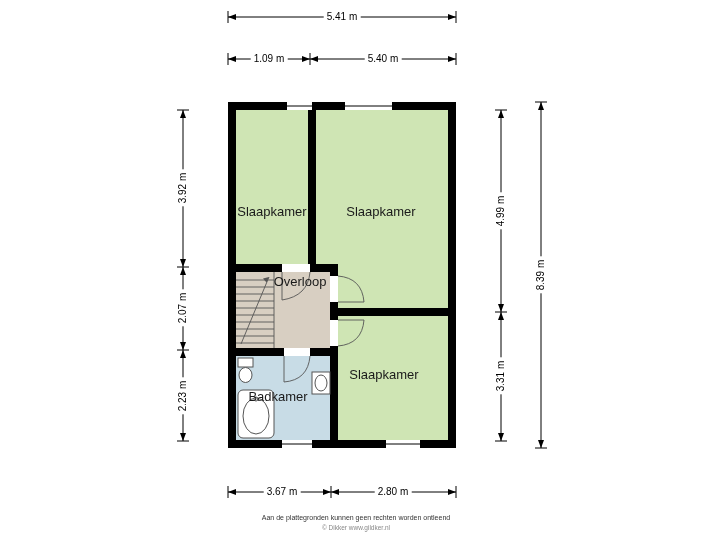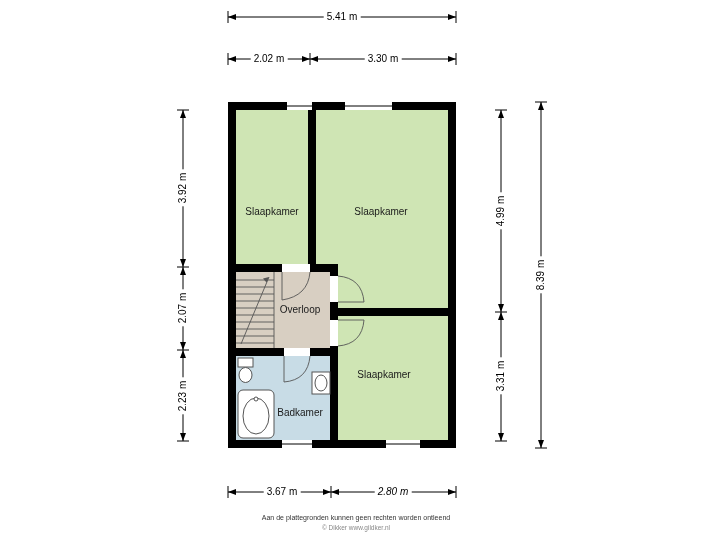--- a/index.html
+++ b/index.html
@@ -7,21 +7,21 @@
          font-family:"Liberation Sans",sans-serif;text-align:right;}
   #plan-svg{position:absolute;left:0;top:0;}
   .dl{stroke:#000;stroke-width:1;fill:none;}
   .arr{fill:#000;stroke:none;}
   .fix{stroke:#555;stroke-width:1;fill:#fff;}
   .thin{stroke:#555;stroke-width:0.9;fill:none;}
   .winline{stroke:#000;stroke-width:1;}
   .dim-label{position:absolute;transform:translate(-50%,-50%);background:#fff;
              padding:0 3px;font-size:10px;line-height:12px;color:#000;white-space:nowrap;}
   .dim-label.v{transform:translate(-50%,-50%) rotate(-90deg);}
-  .room-label{position:absolute;transform:translate(-50%,-50%);font-size:10px;
+  .room-label{position:absolute;transform:translate(-50%,-50%);font-size:13px;
               color:#1a1a1a;white-space:nowrap;}
   .footer-line1{position:absolute;left:356px;top:517px;transform:translate(-50%,-50%);
                 font-size:7px;color:#333;white-space:nowrap;}
   .footer-line2{position:absolute;left:356px;top:527px;transform:translate(-50%,-50%);
                 font-size:6.5px;color:#888;white-space:nowrap;}
 </style>
 </head>
 <body>
 
 <div id="stage">
@@ -123,33 +123,33 @@
       <path class="arr" d="M541 102 l-3 8 h6 z M541 448 l-3 -8 h6 z"></path>
     </g>
 
     <g>
       <path class="dl" d="M228 492 H456 M228 486 V498 M331 486 V498 M456 486 V498"></path>
       <path class="arr" d="M228 492 l8 -3 v6 z M331 492 l-8 -3 v6 z M331 492 l8 -3 v6 z M456 492 l-8 -3 v6 z"></path>
     </g>
   </svg>
 
   <div class="dim-label" style="left:342px;top:17px;">5.41 m</div>
-  <div class="dim-label" style="left:269px;top:59px;">2.02 m</div>
-  <div class="dim-label" style="left:383px;top:59px;">3.30 m</div>
+  <div class="dim-label" style="left:269px;top:59px;">1.09 m</div>
+  <div class="dim-label" style="left:383px;top:59px;">5.40 m</div>
   <div class="dim-label v" style="left:183px;top:188px;">3.92 m</div>
   <div class="dim-label v" style="left:183px;top:308px;">2.07 m</div>
   <div class="dim-label v" style="left:183px;top:396px;">2.23 m</div>
   <div class="dim-label v" style="left:501px;top:211px;">4.99 m</div>
   <div class="dim-label v" style="left:501px;top:376px;">3.31 m</div>
   <div class="dim-label v" style="left:541px;top:275px;">8.39 m</div>
   <div class="dim-label" style="left:282px;top:492px;">3.67 m</div>
-  <div class="dim-label" style="left:393px;top:492px;font-style:italic;">2.80 m</div>
+  <div class="dim-label" style="left:393px;top:492px;">2.80 m</div>
 
   <div class="room-label" style="left:272px;top:211px;">Slaapkamer</div>
   <div class="room-label" style="left:381px;top:211px;">Slaapkamer</div>
-  <div class="room-label" style="left:300px;top:309px;">Overloop</div>
-  <div class="room-label" style="left:300px;top:396px;margin-top:16px;">Badkamer</div>
+  <div class="room-label" style="left:300px;top:281px;">Overloop</div>
+  <div class="room-label" style="left:278px;top:396px;">Badkamer</div>
   <div class="room-label" style="left:384px;top:374px;">Slaapkamer</div>
 
   <div class="footer-line1">Aan de plattegronden kunnen geen rechten worden ontleend</div>
   <div class="footer-line2">© Dikker www.gildker.nl</div>
 
 </div>
 
 </body></html>

